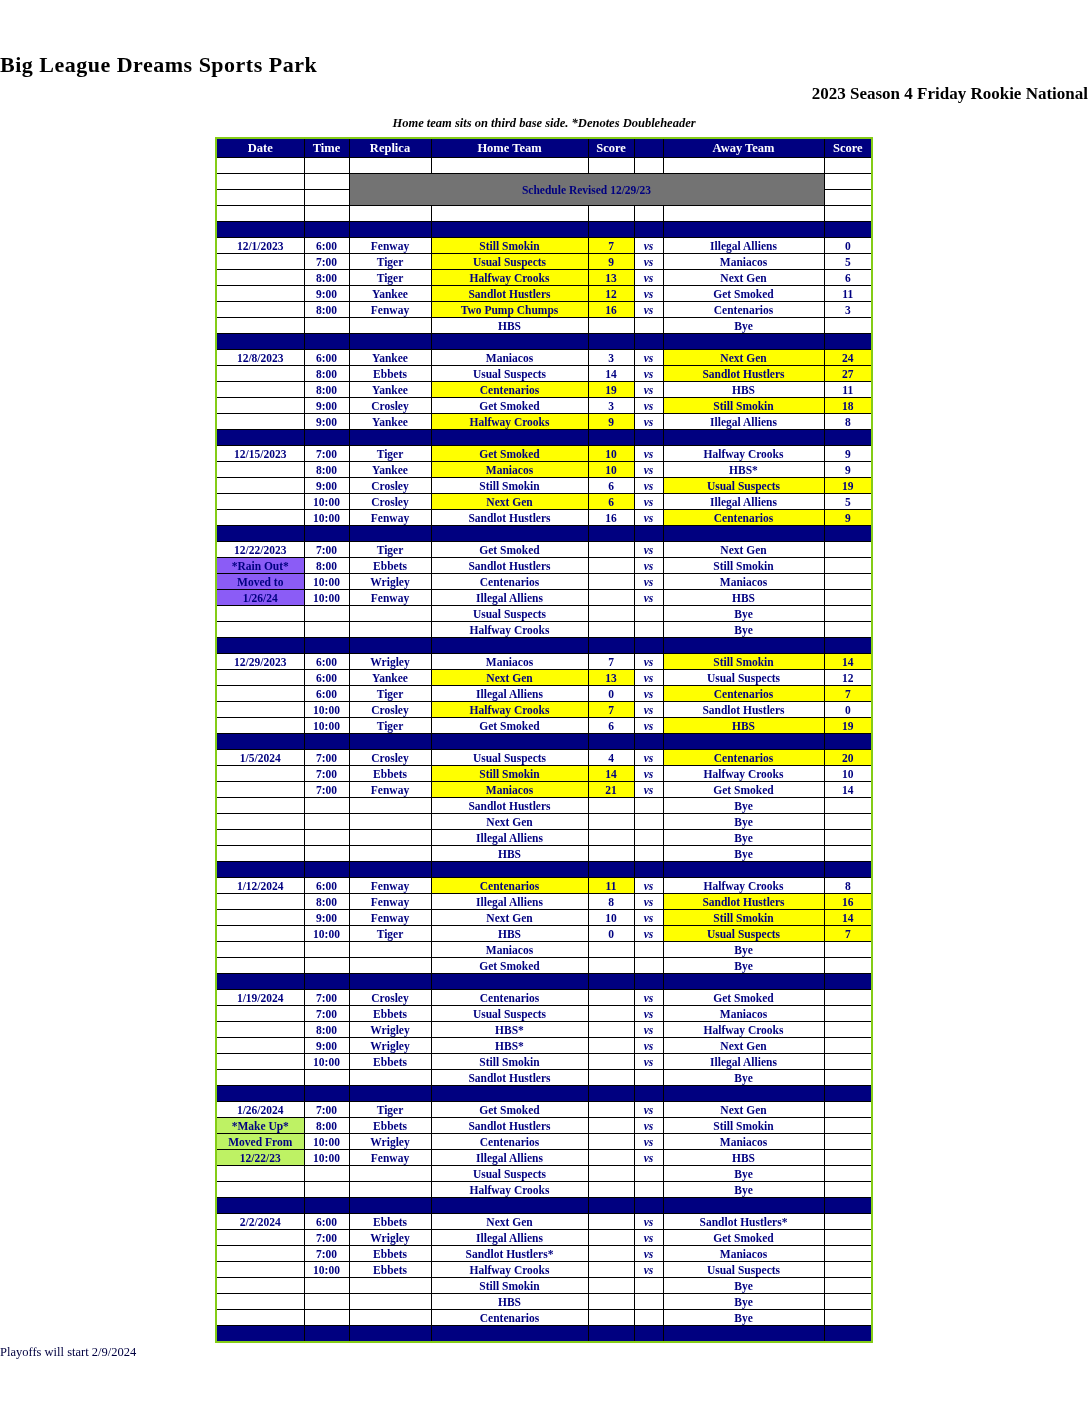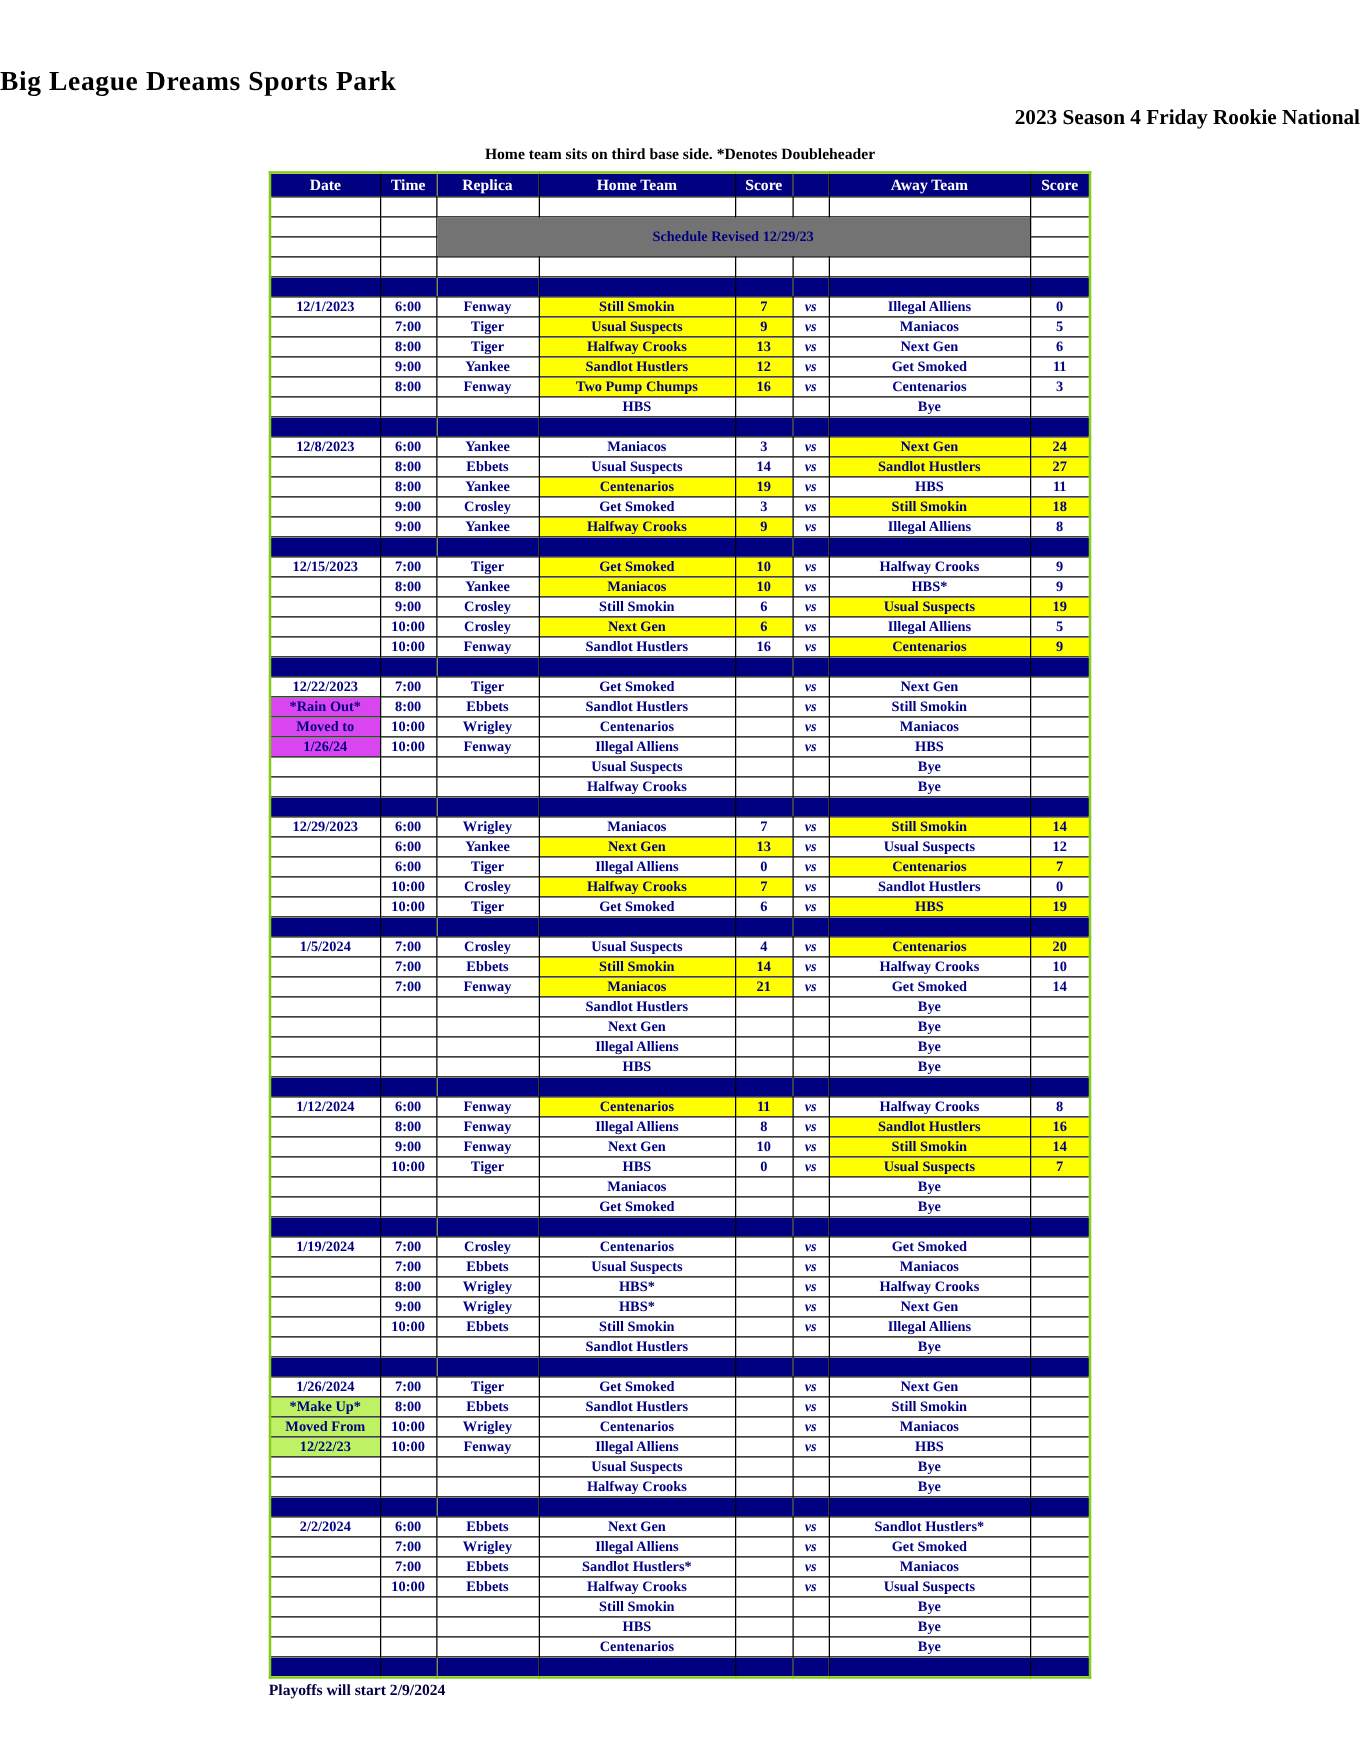--- a/index.html
+++ b/index.html
@@ -10,46 +10,46 @@
   }
   .title{
     text-align:left;font-weight:bold;font-size:22px;color:#000000;
     padding-top:52px;letter-spacing:0.5px;
   }
   .subtitle{
     text-align:right;font-weight:bold;font-size:17px;color:#000000;
     margin-top:6px;
   }
   .note{
-    text-align:center;font-weight:bold;font-size:12.5px;
+    text-align:center;font-weight:bold;font-style:italic;font-size:12.5px;
     color:#000000;margin-top:12px;margin-bottom:6px;
   }
   table.sched{
     border-collapse:collapse;table-layout:fixed;
     margin-left:215px;border:2px solid #84cc16;
   }
   table.sched th{
     background:#000080;color:#ffffff;border:1px solid #000;
     font-size:12.5px;font-weight:bold;height:18px;padding:0;
     white-space:nowrap;overflow:hidden;
   }
   table.sched td{
     border:1px solid #000;height:15px;padding:0 1px;
     font-size:11.5px;font-weight:bold;color:#000080;text-align:center;
     white-space:nowrap;overflow:hidden;
   }
   td.band{background:#000080;height:11px;}
   td.hl{background:#FFFF00;}
-  td.dO{background:#d946ef;}
+  td.dO{background:#8b5cf6;}
   td.dC{background:#bef264;}
   td.join{border-top:none;}
   td.banner{background:#737373;font-size:12.5px;height:34px;}
   td.vs{font-style:italic;font-size:9.5px;}
   .footer{
-    margin-left:215px;margin-top:2px;font-weight:bold;font-size:12.5px;
+    margin-top:2px;font-weight:normal;font-size:12.5px;
     color:#000040;
   }
 </style>
 </head>
 <body>
 
 <div class="title">Big League Dreams Sports Park</div>
 <div class="subtitle">2023 Season 4 Friday Rookie National</div>
 <div class="note">Home team sits on third base side.  *Denotes Doubleheader</div>
 

